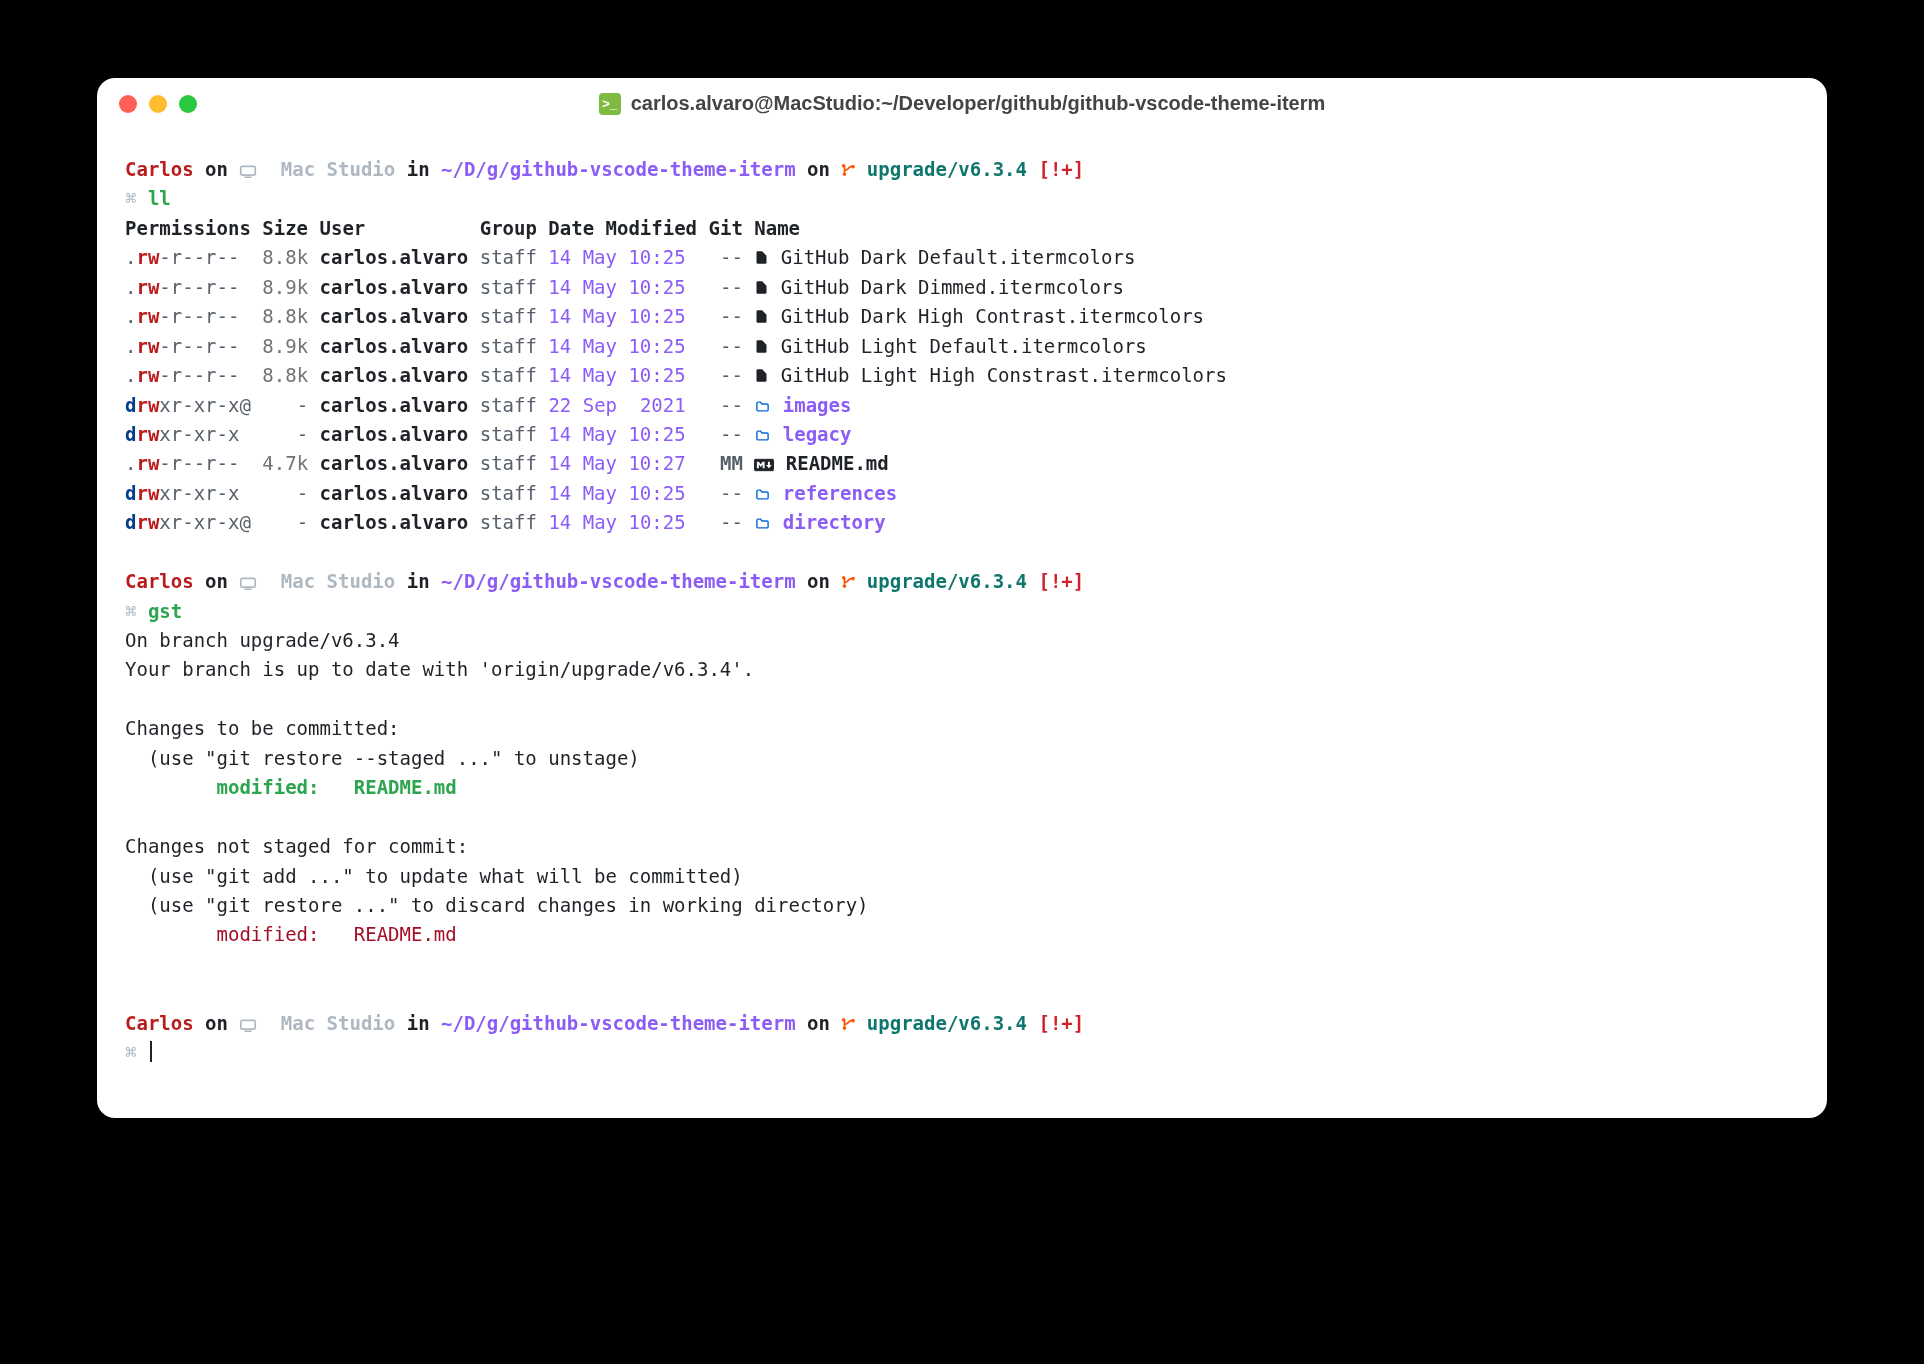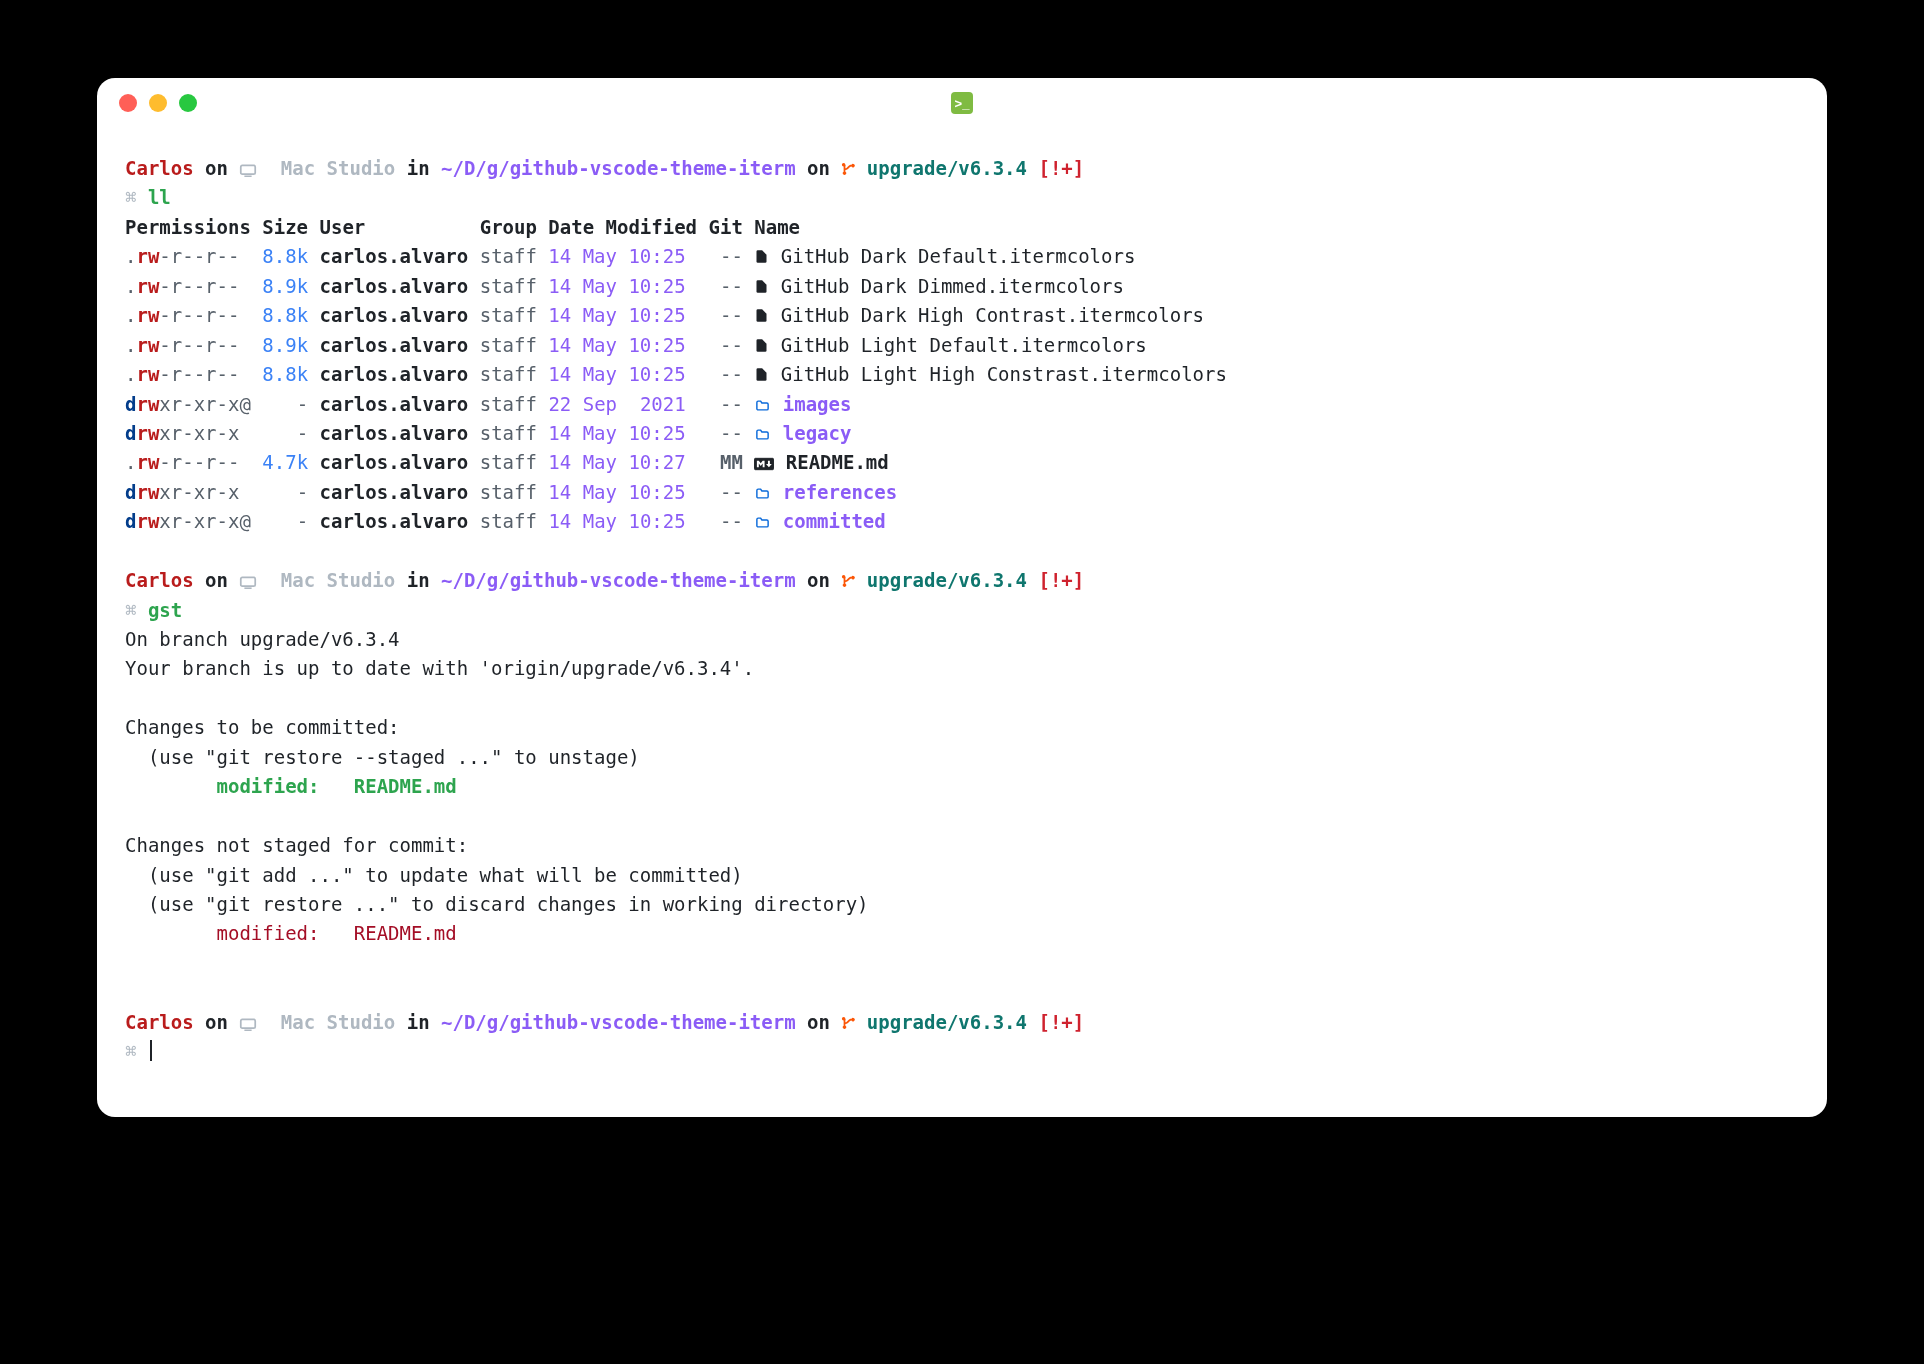--- a/index.html
+++ b/index.html
@@ -65,21 +65,21 @@
     color: #1f2328;
   }
   .bold { font-weight: 700; }
   .ul { }
   .orange { color: #b91c1c; }
   .dim { color: #afb8c1; padding-left: 12px; }
   .blue { color: #8b5cf6; }
   .red { color: #cf222e; }
   .redorange { color: #0f766e; }
   .gray { color: #57606a; }
-  .yellowgreen { color: #3b82f6; text-align: center; }
+  .yellowgreen { color: #737373; text-align: center; }
   .brightgreen { color: #2da44e; font-weight: bold; }
   .darkred { color: #a40e26; }
   .darkblue { color: #033d8b; }
   .file-icon, .folder-icon, .md-icon, .branch-icon, .host-icon {
     display: inline-block;
   }
   .file-icon svg, .folder-icon svg, .md-icon svg, .branch-icon svg, .host-icon svg {
     vertical-align: -2px;
   }
   .cmd-icon { color: #afb8c1; }
@@ -97,20 +97,21 @@
 
 <div class="window">
   <div class="titlebar">
     <div class="traffic-lights">
       <div class="dot red"></div>
       <div class="dot yellow"></div>
       <div class="dot green"></div>
     </div>
     <div class="title-wrap">
       <span class="title-icon">&gt;_</span>
+      <span>carlos.alvaro@MacStudio:~/Developer/github/github-vscode-theme-iterm</span>
     </div>
   </div>
 
   <div class="term" id="term"><span class="row"><span class="orange bold">Carlos</span><span class="bold"> on </span><span class="host-icon"><svg width="18" height="13" viewBox="0 0 24 18" fill="none" stroke="#afb8c1" stroke-width="2.4">
             <rect x="2" y="2" width="20" height="12" rx="2"></rect>
             <line x1="7" y1="17" x2="17" y2="17"></line>
           </svg></span> <span class="dim bold">Mac Studio</span><span class="bold"> in </span><span class="blue bold">~/D/g/github-vscode-theme-iterm</span><span class="bold"> on </span><span class="branch-icon"><svg width="14" height="16" viewBox="0 0 16 16" fill="#fb5607">
             <path d="M5 3a2 2 0 1 0-2 2v6a2 2 0 1 0 2 0V9c1 0 2-.3 3-1l2-2c.5-.5 1-.7 2-.8A2 2 0 1 0 12 3c-1.5.1-2.5.5-3.5 1.5l-2 2C6 7 5.5 7 5 7V5a2 2 0 0 0 0-2z"></path>
           </svg></span> <span class="redorange bold">upgrade/v6.3.4</span> <span class="red bold">[!+]</span></span><span class="row"><span class="cmd-icon">⌘</span> <span class="brightgreen">ll</span></span><span class="row bold"><span class="ul">Permissions</span> <span class="ul">Size</span> <span class="ul">User         </span> <span class="ul">Group</span> <span class="ul">Date Modified</span> <span class="ul">Git</span> <span class="ul">Name</span></span><span class="row"><span class="gray">.</span><span class="orange bold">rw</span><span class="gray">-r--r--</span>  <span class="yellowgreen">8.8k</span> <span class="bold">carlos.alvaro</span> <span class="gray">staff</span> <span class="blue">14 May 10:25 </span>  <span class="gray">--</span> <span class="file-icon"><svg width="15" height="17" viewBox="0 0 24 24" fill="#1f2328">
             <path d="M13 2H6a2 2 0 0 0-2 2v16a2 2 0 0 0 2 2h12a2 2 0 0 0 2-2V9l-7-7z"></path>
@@ -131,21 +132,21 @@
             <path d="M3 7a2 2 0 0 1 2-2h4l2 3h8a2 2 0 0 1 2 2v7a2 2 0 0 1-2 2H5a2 2 0 0 1-2-2V7z"></path>
           </svg></span> <span class="blue bold">images</span></span><span class="row"><span class="darkblue bold">d</span><span class="orange bold">rw</span><span class="gray">xr-xr-x</span>  <span class="gray">   -</span> <span class="bold">carlos.alvaro</span> <span class="gray">staff</span> <span class="blue">14 May 10:25 </span>  <span class="gray">--</span> <span class="folder-icon"><svg width="17" height="15" viewBox="0 0 24 24" fill="none" stroke="#0969da" stroke-width="2.3">
             <path d="M3 7a2 2 0 0 1 2-2h4l2 3h8a2 2 0 0 1 2 2v7a2 2 0 0 1-2 2H5a2 2 0 0 1-2-2V7z"></path>
           </svg></span> <span class="blue bold">legacy</span></span><span class="row"><span class="gray">.</span><span class="orange bold">rw</span><span class="gray">-r--r--</span>  <span class="yellowgreen">4.7k</span> <span class="bold">carlos.alvaro</span> <span class="gray">staff</span> <span class="blue">14 May 10:27 </span>  <span class="gray bold">MM</span> <span class="md-icon"><svg width="20" height="14" viewBox="0 0 208 128" fill="#1f2328">
             <rect width="198" height="118" x="5" y="5" ry="10" stroke="#1f2328" stroke-width="10" fill="#1f2328"></rect>
             <path fill="#fff" d="M30 98V30h20l20 25 20-25h20v68h-20V59l-20 25-20-25v39zM155 98l-30-33h20V30h20v35h20z"></path>
           </svg></span> <span class="bold ul">README.md</span></span><span class="row"><span class="darkblue bold">d</span><span class="orange bold">rw</span><span class="gray">xr-xr-x</span>  <span class="gray">   -</span> <span class="bold">carlos.alvaro</span> <span class="gray">staff</span> <span class="blue">14 May 10:25 </span>  <span class="gray">--</span> <span class="folder-icon"><svg width="17" height="15" viewBox="0 0 24 24" fill="none" stroke="#0969da" stroke-width="2.3">
             <path d="M3 7a2 2 0 0 1 2-2h4l2 3h8a2 2 0 0 1 2 2v7a2 2 0 0 1-2 2H5a2 2 0 0 1-2-2V7z"></path>
           </svg></span> <span class="blue bold">references</span></span><span class="row"><span class="darkblue bold">d</span><span class="orange bold">rw</span><span class="gray">xr-xr-x</span><span class="gray">@</span> <span class="gray">   -</span> <span class="bold">carlos.alvaro</span> <span class="gray">staff</span> <span class="blue">14 May 10:25 </span>  <span class="gray">--</span> <span class="folder-icon"><svg width="17" height="15" viewBox="0 0 24 24" fill="none" stroke="#0969da" stroke-width="2.3">
             <path d="M3 7a2 2 0 0 1 2-2h4l2 3h8a2 2 0 0 1 2 2v7a2 2 0 0 1-2 2H5a2 2 0 0 1-2-2V7z"></path>
-          </svg></span> <span class="blue bold">committed</span></span><span class="row"> </span><span class="row"><span class="orange bold">Carlos</span><span class="bold"> on </span><span class="host-icon"><svg width="18" height="13" viewBox="0 0 24 18" fill="none" stroke="#afb8c1" stroke-width="2.4">
+          </svg></span> <span class="blue bold">directory</span></span><span class="row"> </span><span class="row"><span class="orange bold">Carlos</span><span class="bold"> on </span><span class="host-icon"><svg width="18" height="13" viewBox="0 0 24 18" fill="none" stroke="#afb8c1" stroke-width="2.4">
             <rect x="2" y="2" width="20" height="12" rx="2"></rect>
             <line x1="7" y1="17" x2="17" y2="17"></line>
           </svg></span> <span class="dim bold">Mac Studio</span><span class="bold"> in </span><span class="blue bold">~/D/g/github-vscode-theme-iterm</span><span class="bold"> on </span><span class="branch-icon"><svg width="14" height="16" viewBox="0 0 16 16" fill="#fb5607">
             <path d="M5 3a2 2 0 1 0-2 2v6a2 2 0 1 0 2 0V9c1 0 2-.3 3-1l2-2c.5-.5 1-.7 2-.8A2 2 0 1 0 12 3c-1.5.1-2.5.5-3.5 1.5l-2 2C6 7 5.5 7 5 7V5a2 2 0 0 0 0-2z"></path>
           </svg></span> <span class="redorange bold">upgrade/v6.3.4</span> <span class="red bold">[!+]</span></span><span class="row"><span class="cmd-icon">⌘</span> <span class="brightgreen">gst</span></span><span class="row">On branch upgrade/v6.3.4</span><span class="row">Your branch is up to date with 'origin/upgrade/v6.3.4'.</span><span class="row"> </span><span class="row">Changes to be committed:</span><span class="row">  (use "git restore --staged <file>..." to unstage)</file></span><span class="row brightgreen">        modified:   README.md</span><span class="row"> </span><span class="row">Changes not staged for commit:</span><span class="row">  (use "git add <file>..." to update what will be committed)</file></span><span class="row">  (use "git restore <file>..." to discard changes in working directory)</file></span><span class="row darkred">        modified:   README.md</span><span class="row"> </span><span class="row"> </span><span class="row"><span class="orange bold">Carlos</span><span class="bold"> on </span><span class="host-icon"><svg width="18" height="13" viewBox="0 0 24 18" fill="none" stroke="#afb8c1" stroke-width="2.4">
             <rect x="2" y="2" width="20" height="12" rx="2"></rect>
             <line x1="7" y1="17" x2="17" y2="17"></line>
           </svg></span> <span class="dim bold">Mac Studio</span><span class="bold"> in </span><span class="blue bold">~/D/g/github-vscode-theme-iterm</span><span class="bold"> on </span><span class="branch-icon"><svg width="14" height="16" viewBox="0 0 16 16" fill="#fb5607">
             <path d="M5 3a2 2 0 1 0-2 2v6a2 2 0 1 0 2 0V9c1 0 2-.3 3-1l2-2c.5-.5 1-.7 2-.8A2 2 0 1 0 12 3c-1.5.1-2.5.5-3.5 1.5l-2 2C6 7 5.5 7 5 7V5a2 2 0 0 0 0-2z"></path>
           </svg></span> <span class="redorange bold">upgrade/v6.3.4</span> <span class="red bold">[!+]</span></span><span class="row"><span class="cmd-icon">⌘</span> <span class="cursor"></span></span></div>

